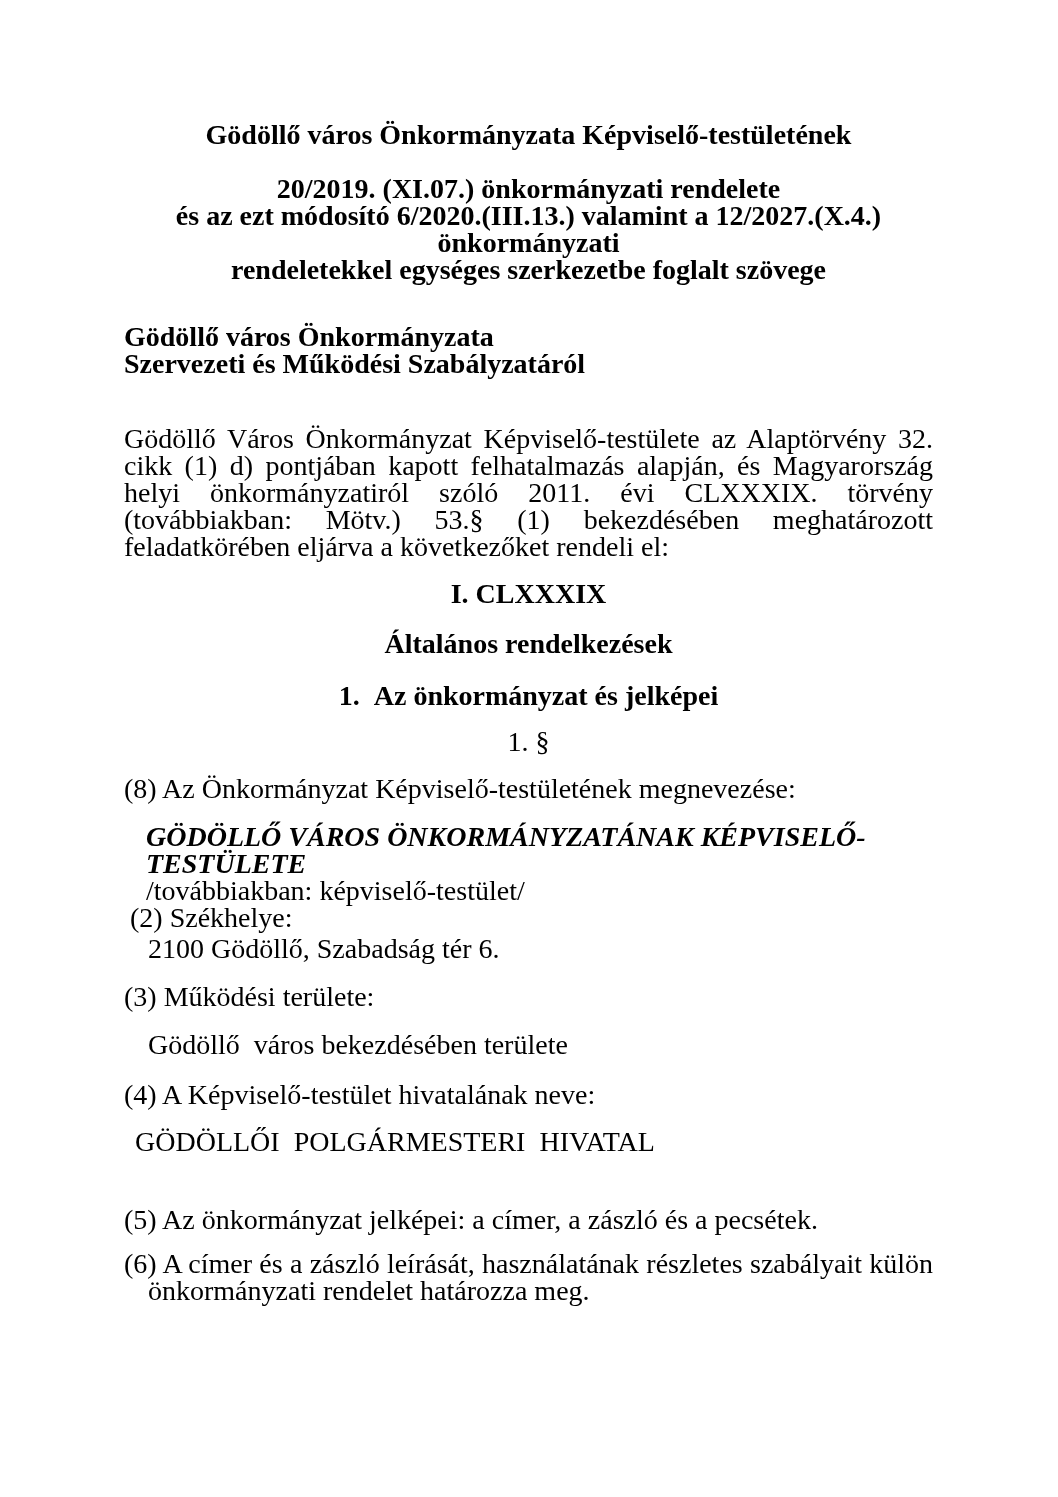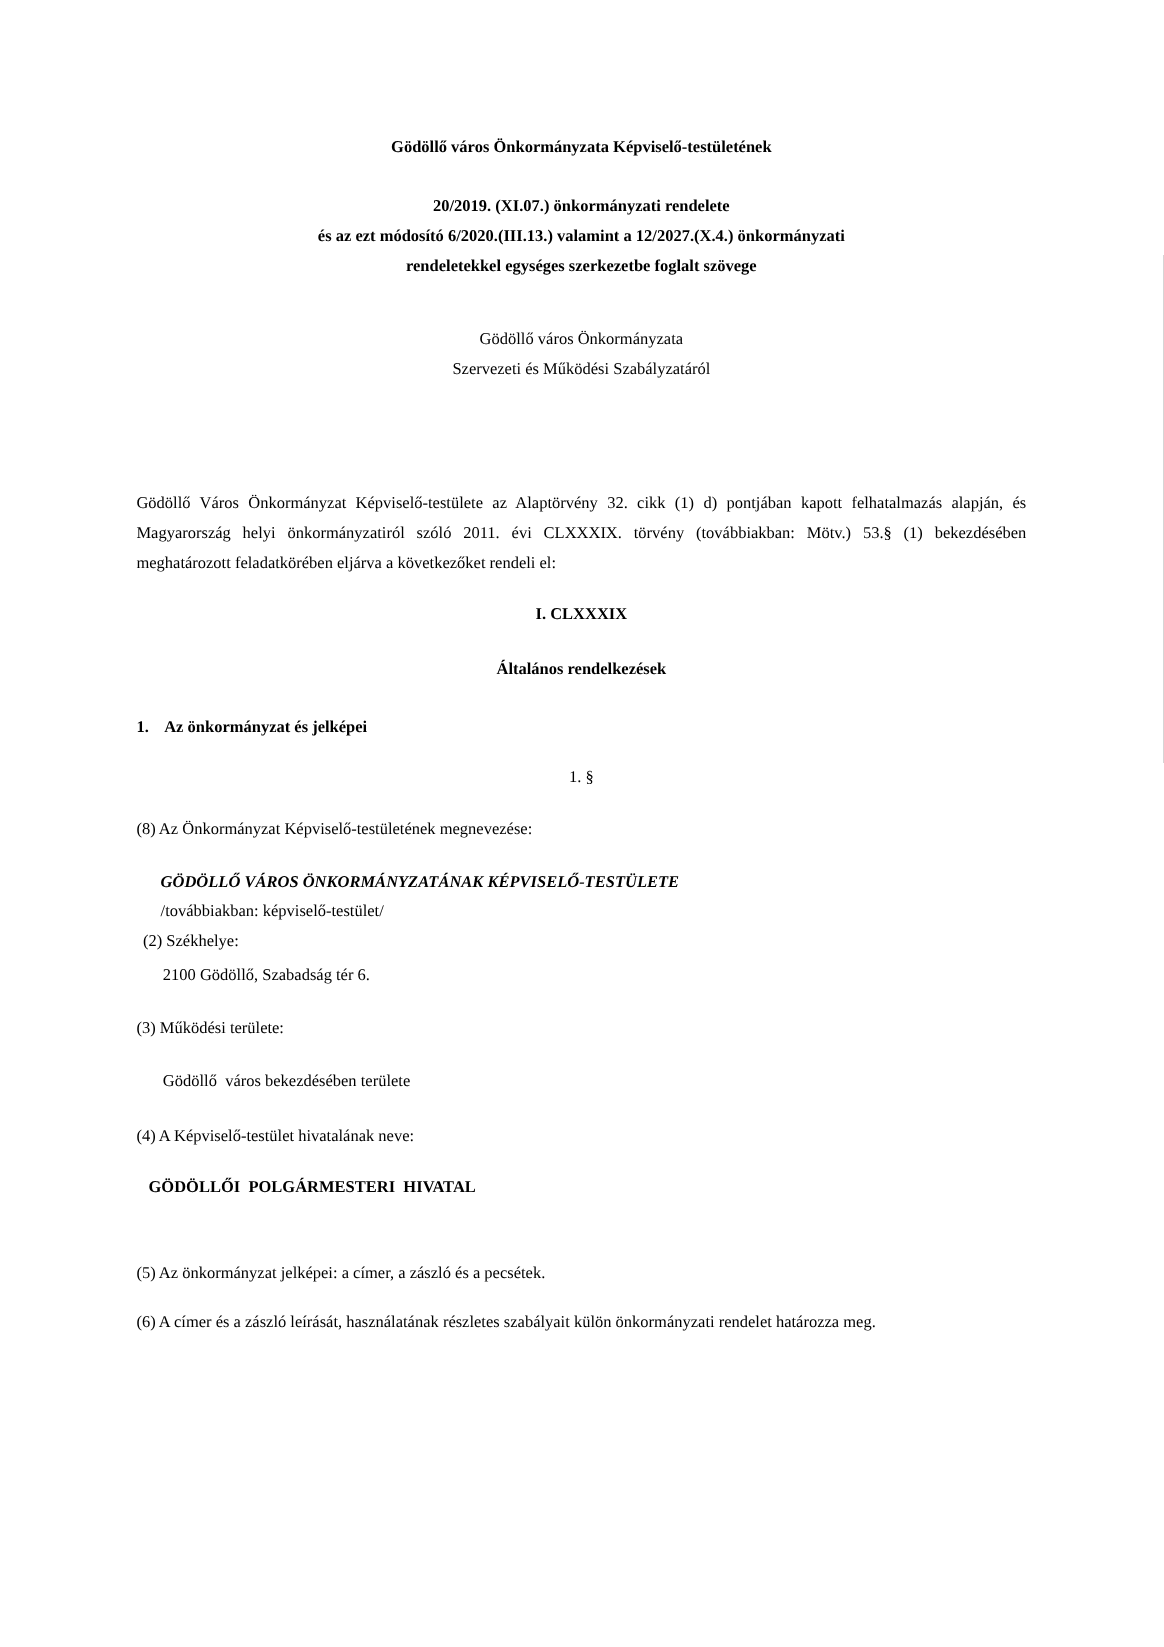--- a/index.html
+++ b/index.html
@@ -5,51 +5,51 @@
   * { margin: 0; padding: 0; box-sizing: border-box; }
   html, body { background: #888; }
   .page {
     position: relative;
     width: 1058px;
     height: 1497px;
     margin: 0 auto;
     background: #ffffff;
     color: #000000;
     font-family: "Liberation Serif", "DejaVu Serif", serif;
-    font-size: 15px;
+    font-size: 28px;
     line-height: 27px;
     padding: 121px 125px 0 124px;
     overflow: hidden;
   }
 
   .doc-title { font-weight: bold; text-align: center; margin-bottom: 27px; }
   .decree-block { font-weight: bold; text-align: center; margin-bottom: 40px; }
-  .subject-block { font-weight: normal; text-align: center; margin-bottom: 95px; }
+  .subject-block { font-weight: bold; text-align: left; margin-bottom: 48px; }
   .preamble { text-align: justify; margin-bottom: 20px; }
   .chapter-title { font-weight: bold; text-align: center; margin-bottom: 23px; }
   .chapter-subtitle { font-weight: bold; text-align: center; margin-bottom: 25px; }
-  .section-heading { font-weight: bold; margin-bottom: 19px; }
+  .section-heading { font-weight: bold; text-align: center; margin-bottom: 19px; }
   .section-heading .sec-num { margin-right: 14px; }
   .para-sign { text-align: center; margin-bottom: 20px; }
 
   .clause-1-label { margin-bottom: 21px; }
   .org-name {
     font-weight: bold;
     font-style: italic;
     padding-left: 22px;
   }
   .org-note { padding-left: 22px; }
 
   .clause-2-label { padding-left: 6px; margin-bottom: 4px; }
   .address-line { padding-left: 24px; margin-bottom: 21px; }
   .clause-3-label { margin-bottom: 21px; }
   .area-line { padding-left: 24px; margin-bottom: 23px; white-space: pre-wrap; }
   .clause-4-label { margin-bottom: 20px; }
   .office-line {
-    font-weight: bold;
+    font-weight: normal;
     padding-left: 11px;
     margin-bottom: 51px;
     white-space: pre-wrap;
   }
   .clause-5-label { margin-bottom: 17px; }
   .clause-6-label {
     text-align: justify;
     padding-left: 24px;
     text-indent: -24px;
   }

